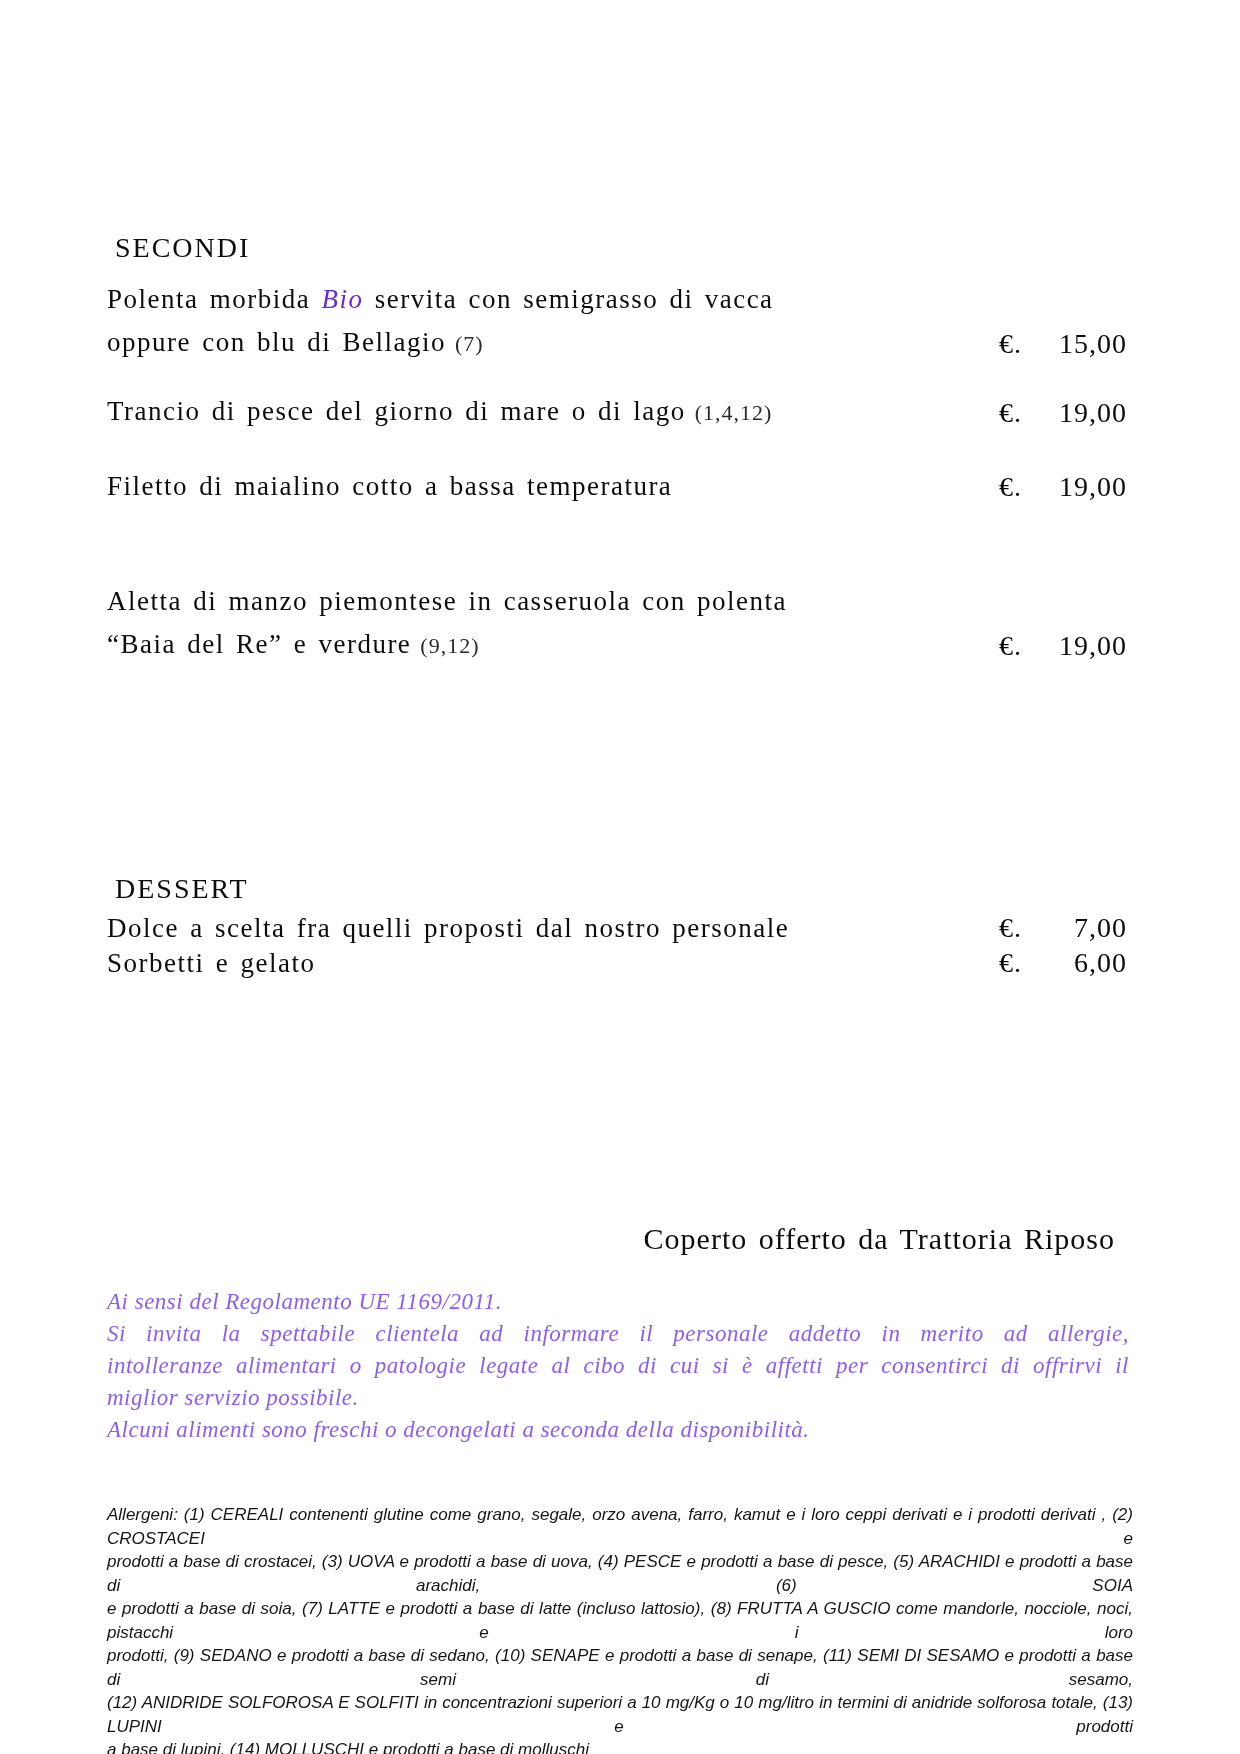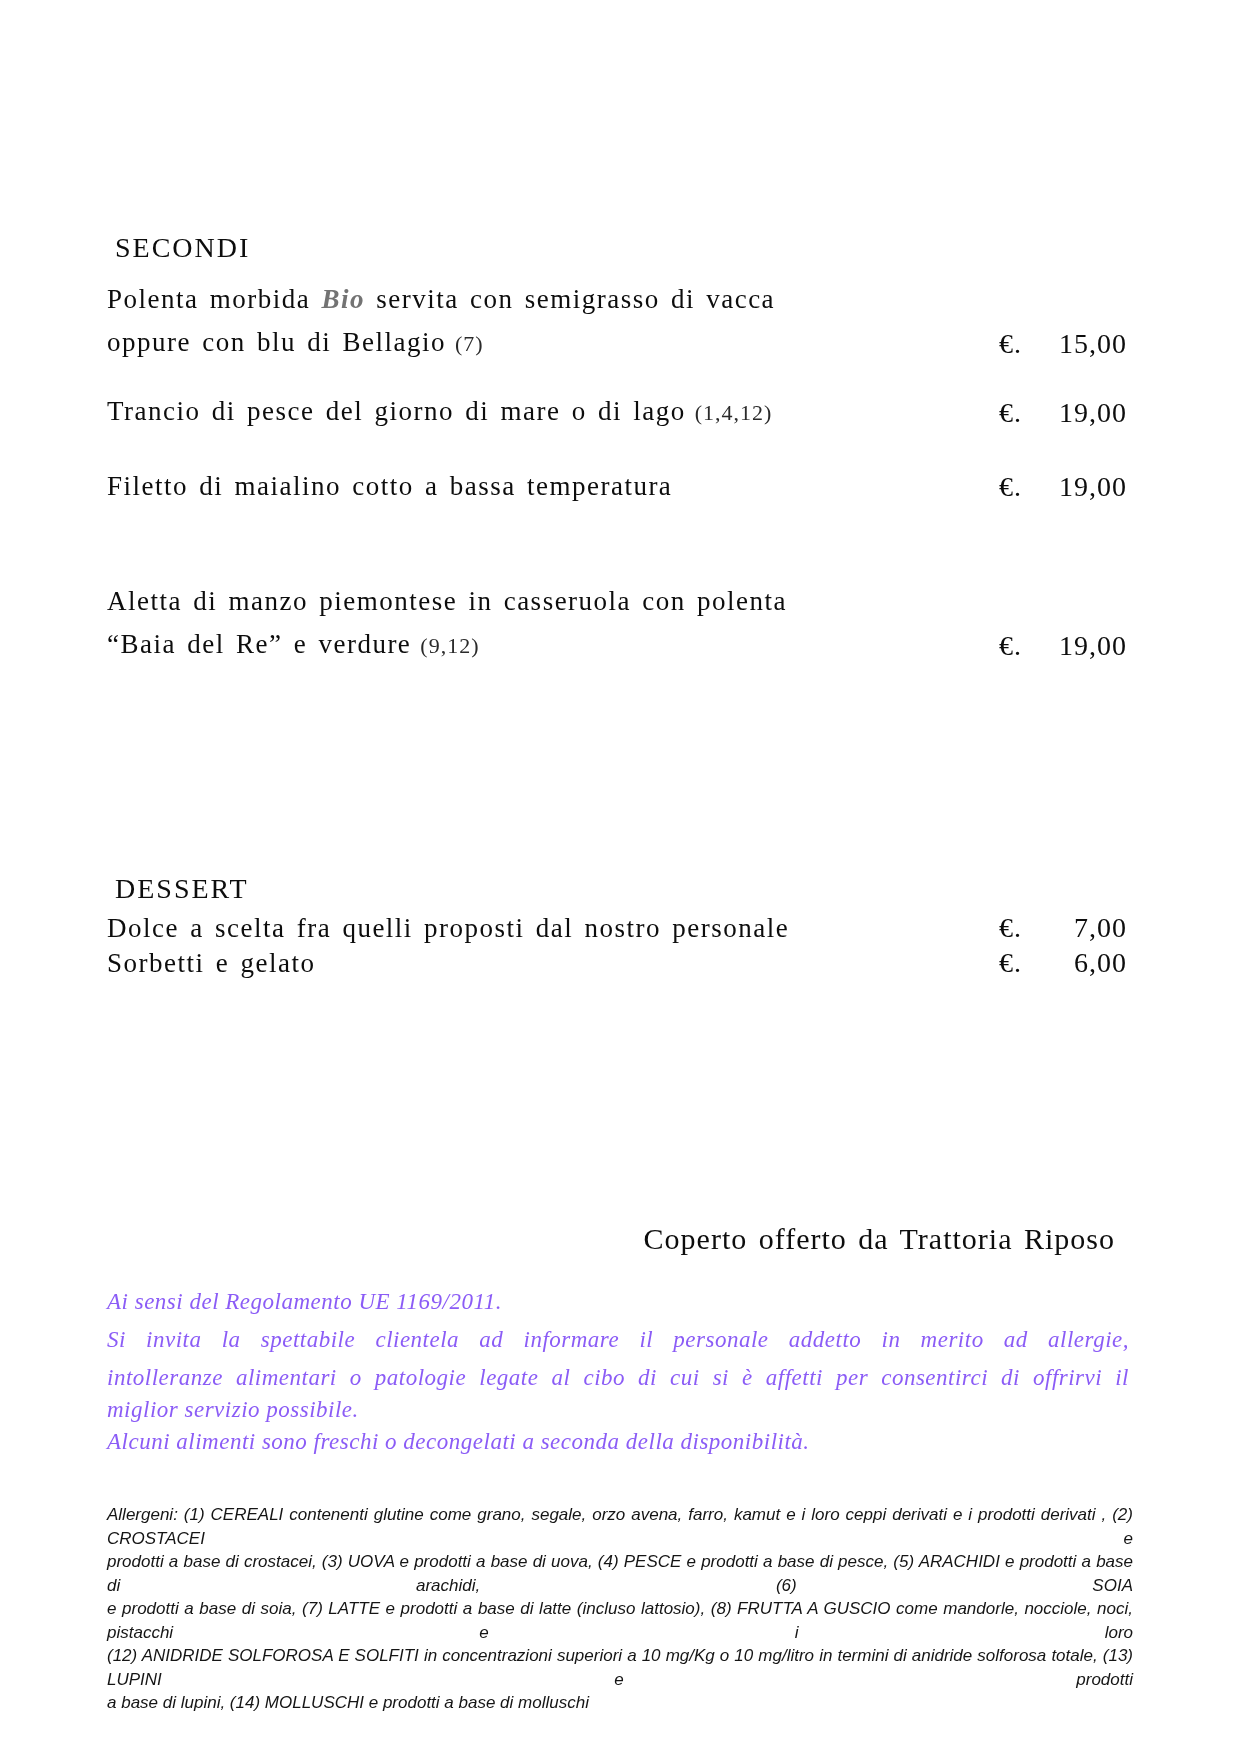--- a/index.html
+++ b/index.html
@@ -32,22 +32,22 @@
   }
   .item.tight { line-height: 34px; }
   .dish-name {
     font-size: 27px;
     letter-spacing: 1.5px;
     word-spacing: 3px;
   }
   .dish-line { white-space: nowrap; }
   .bio {
     font-style: italic;
-    font-weight: 700;
-    color: #737373;
+    font-weight: 400;
+    color: #6d28d9;
   }
   .ref {
     font-size: 22px;
     letter-spacing: 1px;
     color: #2a2a2a;
     margin-left: 9px;
   }
   .price {
     flex: 0 0 128px;
     display: flex;
@@ -70,21 +70,21 @@
   .regulation {
     position: absolute;
     left: 107px;
     width: 1022px;
     font-style: italic;
     font-size: 23px;
     line-height: 32px;
     letter-spacing: 0.5px;
     color: #8b5cf6;
   }
-  .regulation .just { text-align: justify; text-align-last: justify; margin-top: 6px; }
+  .regulation .just { text-align: justify; text-align-last: justify; }
   .allergens {
     position: absolute;
     left: 107px;
     width: 1026px;
     font-family: "Liberation Sans", "DejaVu Sans", sans-serif;
     font-style: italic;
     font-size: 17px;
     line-height: 23.5px;
     color: #151515;
   }
@@ -168,17 +168,18 @@
     <div class="just">Si invita la spettabile clientela ad informare il personale addetto in merito ad allergie,</div>
     <div class="just">intolleranze alimentari o patologie legate al cibo di cui si è affetti per consentirci di offrirvi il</div>
     <div>miglior servizio possibile.</div>
     <div>Alcuni alimenti sono freschi o decongelati a seconda della disponibilità.</div>
   </div>
 
   <div class="allergens" style="top:1503px">
     <div class="just">Allergeni: (1) CEREALI contenenti glutine come grano, segale, orzo avena, farro, kamut e i loro ceppi derivati e i prodotti derivati , (2) CROSTACEI e</div>
     <div class="just">prodotti a base di crostacei, (3) UOVA e prodotti a base di uova, (4) PESCE e prodotti a base di pesce, (5) ARACHIDI e prodotti a base di arachidi, (6) SOIA</div>
     <div class="just">e prodotti a base di soia, (7) LATTE e prodotti a base di latte (incluso lattosio), (8) FRUTTA A GUSCIO come mandorle, nocciole, noci, pistacchi e i loro</div>
+    <div class="just">prodotti, (9) SEDANO e prodotti a base di sedano, (10) SENAPE e prodotti a base di senape, (11) SEMI DI SESAMO e prodotti a base di semi di sesamo,</div>
     <div class="just">(12) ANIDRIDE SOLFOROSA E SOLFITI in concentrazioni superiori a 10 mg/Kg o 10 mg/litro in termini di anidride solforosa totale, (13) LUPINI e prodotti</div>
     <div>a base di lupini, (14) MOLLUSCHI e prodotti a base di molluschi</div>
   </div>
 
 </div>
 
 </body></html>

